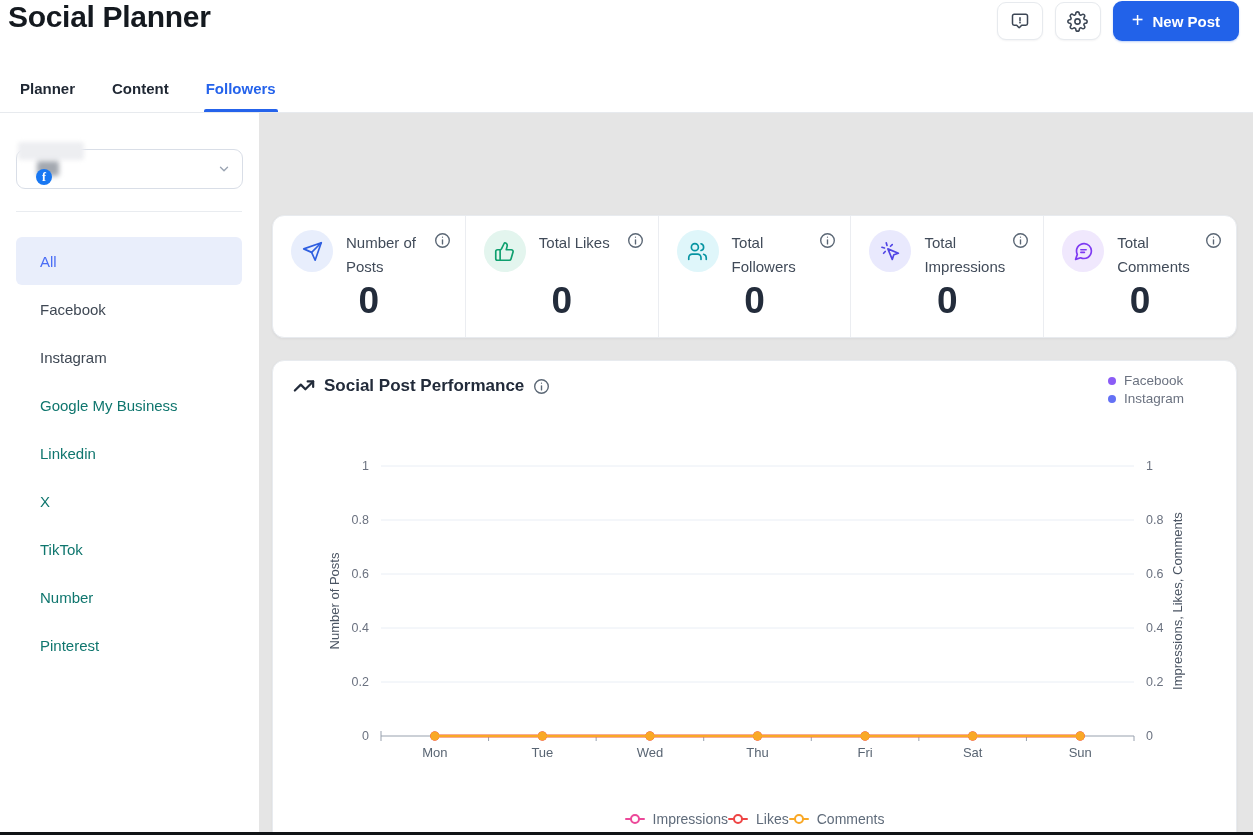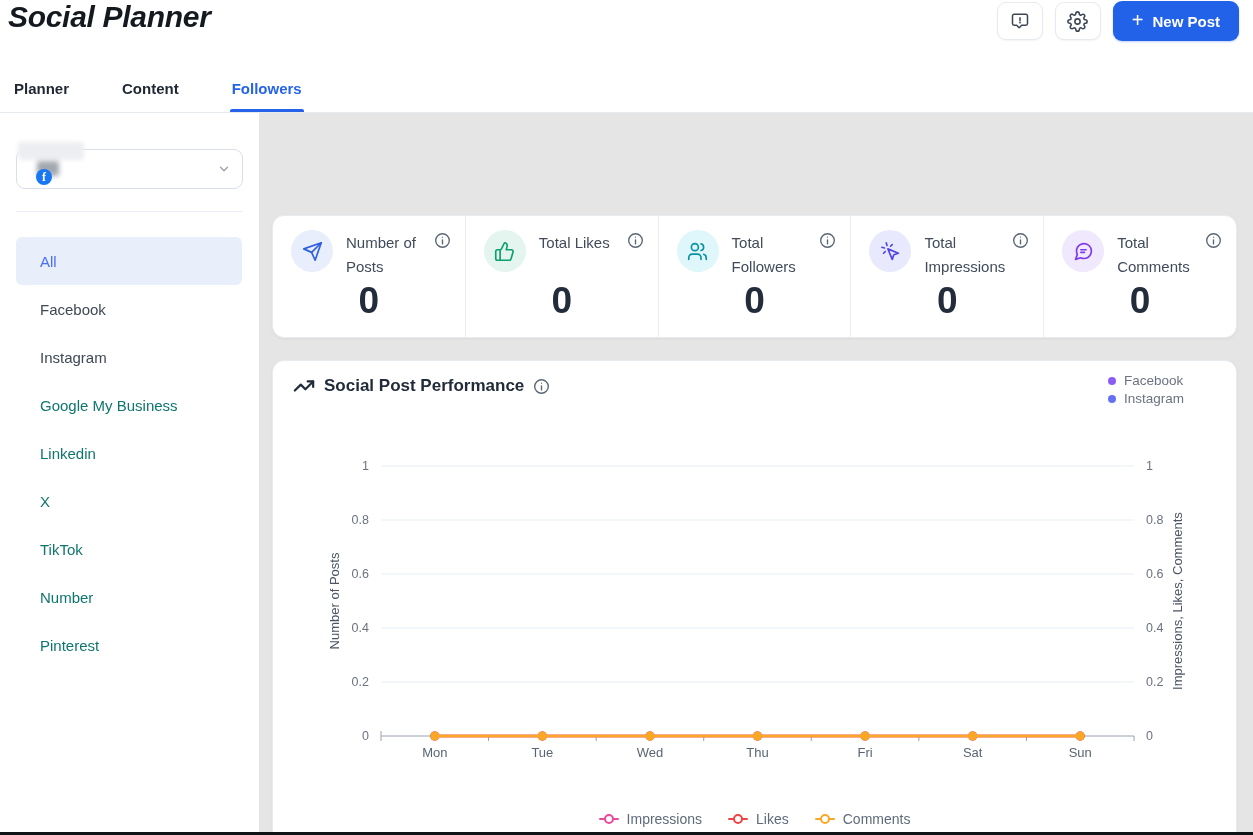--- a/index.html
+++ b/index.html
@@ -1,31 +1,31 @@
 <!DOCTYPE html>
 <html><head>
 <meta charset="utf-8">
 <style>
   html,body{margin:0;padding:0;background:#fff;}
   .screen{position:relative;width:1253px;height:835px;background:#fff;overflow:hidden;
           font-family:"Liberation Sans",sans-serif;color:#222b3a;}
 
   
-  .page-title{position:absolute;left:8px;top:0px;font-size:30px;font-weight:700;color:#14191f;letter-spacing:-.3px;font-style:italic;}
+  .page-title{position:absolute;left:8px;top:0px;font-size:30px;font-weight:700;color:#14191f;letter-spacing:-.3px;}
   .header-actions{position:absolute;right:14px;top:1px;display:flex;gap:12px;align-items:center;}
   .icon-btn{width:46px;height:38px;border:1px solid #e7eaee;border-radius:9px;background:#fff;
             display:flex;align-items:center;justify-content:center;box-shadow:0 1px 2px rgba(16,24,40,.05);cursor:pointer;color:#3c4654;}
   .btn-primary{height:40px;padding:0 19px;background:#2262e9;color:#fff;border:none;border-radius:9px;
                font-size:15px;font-weight:700;display:flex;align-items:center;gap:9px;cursor:pointer;
                font-family:"Liberation Sans",sans-serif;box-shadow:0 1px 2px rgba(34,98,233,.3);}
   .btn-plus{font-size:20px;font-weight:400;line-height:1;margin-top:-2px;}
 
   
   .tabbar{position:absolute;top:74px;left:0;right:0;height:39px;border-bottom:1px solid #e7eaee;
-          display:flex;gap:49px;padding-left:12px;box-sizing:border-box;}
+          display:flex;gap:33px;padding-left:18px;box-sizing:border-box;}
   .tab{font-size:15px;font-weight:700;color:#1f2733;padding:6px 2px 0 2px;cursor:pointer;position:relative;}
   .tab.active{color:#2563eb;}
   .tab.active::after{content:"";position:absolute;left:0;right:0;bottom:0;height:3px;background:#2563eb;border-radius:2px 2px 0 0;}
 
   
   .sidebar{position:absolute;top:113px;left:0;width:259px;bottom:3px;background:#fff;}
   .account-select{position:absolute;left:16px;top:36px;width:225px;height:38px;border:1px solid #d9dee7;
                   border-radius:9px;background:#fff;cursor:pointer;}
   .chevron{position:absolute;right:11px;top:12px;color:#9aa4b2;}
   .redact-a{position:absolute;left:18px;top:29px;width:66px;height:18px;background:#edeef1;filter:blur(2px);border-radius:3px;}
@@ -57,21 +57,21 @@
 
   .chart-card{position:absolute;left:13px;top:247px;width:963px;height:520px;}
   .chart-head{position:absolute;top:14px;left:20px;display:flex;align-items:center;gap:9px;justify-content:space-between;}
   .chart-title{font-size:17px;font-weight:700;color:#222b3a;}
   .trend-icon{color:#222b3a;display:inline-flex;}
   .legend-top{position:absolute;top:12px;right:52px;display:flex;flex-direction:column;gap:3px;
               font-size:13.5px;color:#6b7280;align-items:flex-start;}
   .legend-top-item{display:flex;align-items:center;gap:8px;}
   .legend-dot{width:8px;height:8px;border-radius:50%;}
   .chart-svg{position:absolute;left:0;top:56px;}
-  .legend-bottom{position:absolute;left:0;right:0;top:450px;display:flex;justify-content:center;gap:26px;
+  .legend-bottom{position:absolute;left:0;right:0;top:450px;display:flex;justify-content:center;
                  font-size:14px;color:#5f6b7a;align-items:center;}
   .legend-b-item{display:flex;align-items:center;gap:8px;}
   .marker{position:relative;width:20px;height:10px;display:inline-block;}
   .marker .bar{position:absolute;left:0;right:0;top:4px;height:2px;border-radius:2px;}
   .marker .circ{position:absolute;left:5px;top:0;width:6px;height:6px;border-radius:50%;border:2px solid;background:#fff;}
 
   .bottom-edge{position:absolute;left:0;right:0;bottom:0;height:3px;background:#101316;}
 </style>
 </head>
 <body>

